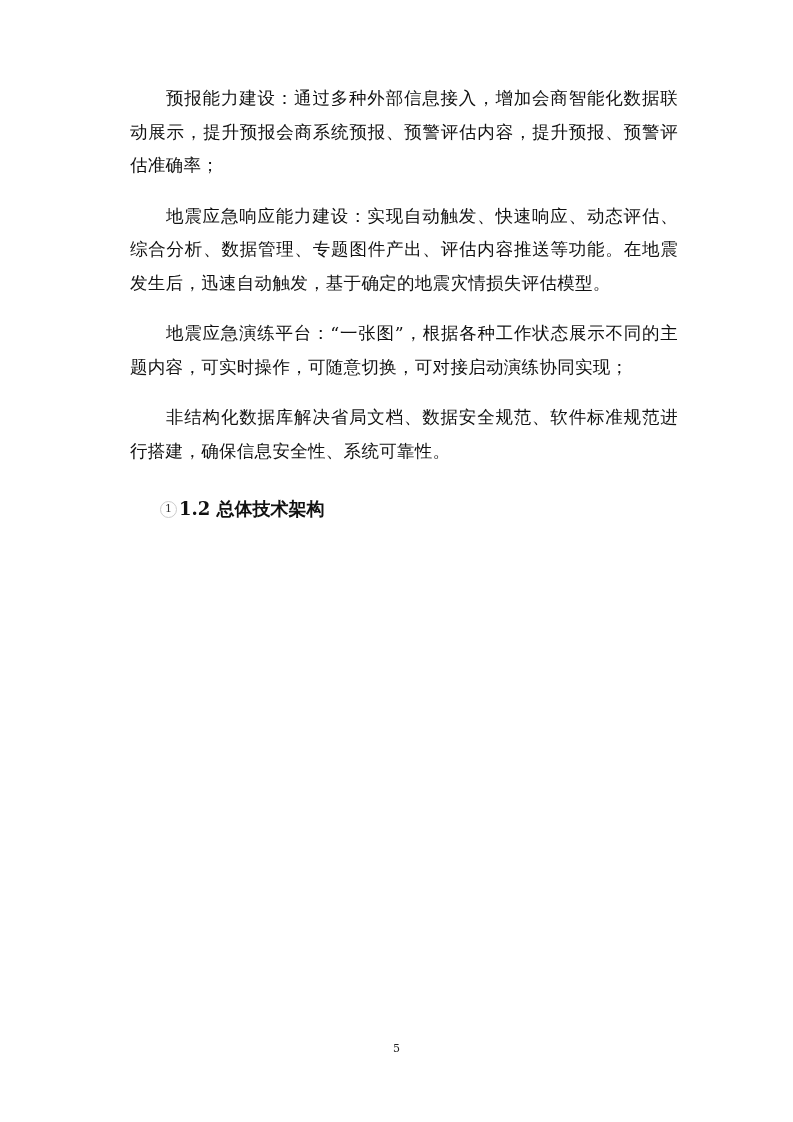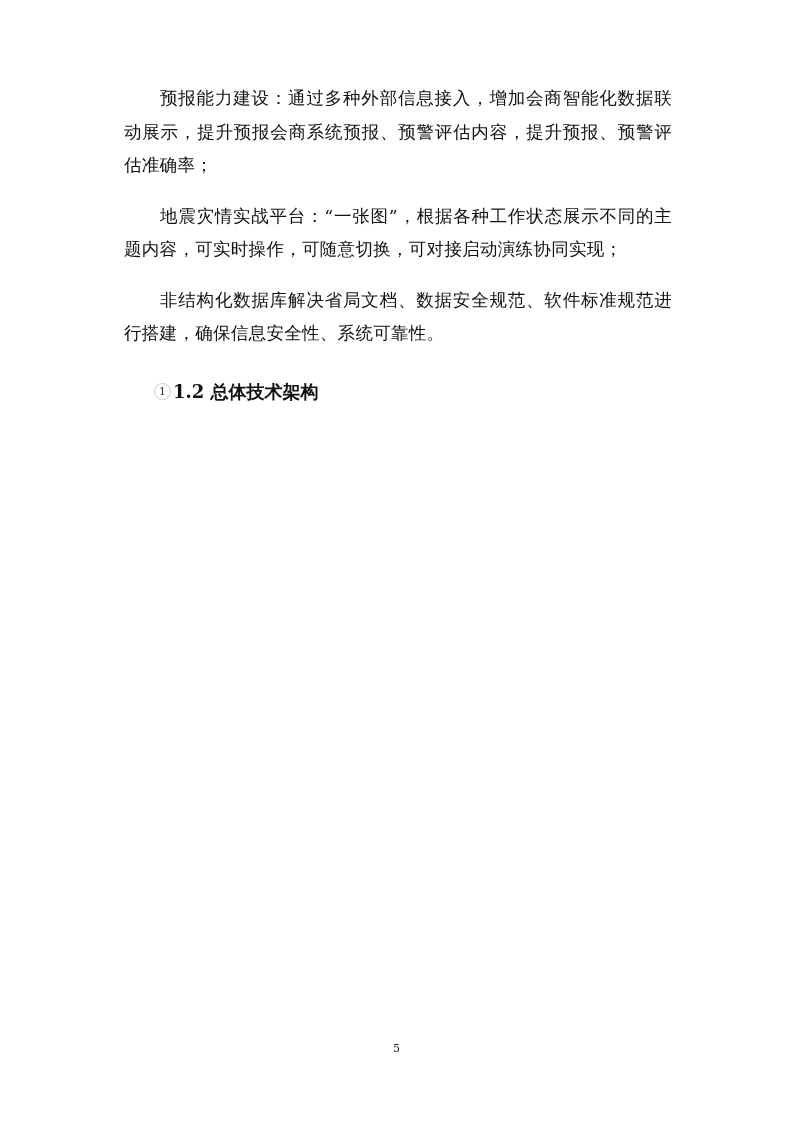--- a/index.html
+++ b/index.html
@@ -1,36 +1,37 @@
 <!DOCTYPE html>
 <html><head>
   <meta charset="utf-8">
   <style>
     html, body { margin: 0; padding: 0; background: #ffffff; }
     body { width: 793px; height: 1122px; position: relative; overflow: hidden;
            font-family: "DejaVu Serif", "Liberation Serif", serif; color: #111; }
     .page { position: absolute; left: 0; top: 0; width: 793px; height: 1122px; }
-    .content { position: absolute; left: 124px; top: 82px; width: 548px; }
+    .content { position: absolute; left: 130px; top: 82px; width: 548px; }
     p.para { margin: 0 0 17px 0; font-size: 17.5px; line-height: 33.5px; text-indent: 36px;
              text-align: justify; letter-spacing: 0.3px; }
     .heading { margin: 26px 0 30px 30px; font-size: 18px; line-height: 30px; font-weight: bold;
                display: flex; align-items: center; }
     .marker { display: inline-flex; width: 15px; height: 15px; border: 1px solid #ccc; border-radius: 50%;
               font-size: 11px; font-weight: normal; align-items: center; justify-content: center;
               margin-right: 2px; color: #333; }
     .page-num { position: absolute; top: 1042px; left: 0; width: 793px; text-align: center;
                 font-size: 11px; color: #222; }
   </style>
 </head>
 <body>
 
 <div class="page">
   <div class="content">
     <p class="para">预报能力建设：通过多种外部信息接入，增加会商智能化数据联动展示，提升预报会商系统预报、预警评估内容，提升预报、预警评估准确率；</p>
-    <p class="para">地震灾情实战平台：“一张图”，根据各种工作状态展示不同的主题内容，可实时操作，可随意切换，可对接启动演练协同实现；</p>
+    <p class="para">地震应急响应能力建设：实现自动触发、快速响应、动态评估、综合分析、数据管理、专题图件产出、评估内容推送等功能。在地震发生后，迅速自动触发，基于确定的地震灾情损失评估模型。</p>
+    <p class="para">地震应急演练平台：“一张图”，根据各种工作状态展示不同的主题内容，可实时操作，可随意切换，可对接启动演练协同实现；</p>
     <p class="para">非结构化数据库解决省局文档、数据安全规范、软件标准规范进行搭建，确保信息安全性、系统可靠性。</p>
 
     <div class="heading">
       <span class="marker">1</span>
       <span>1.2 总体技术架构</span>
     </div>
 
   </div>
   <div class="page-num">5</div>
 </div>

